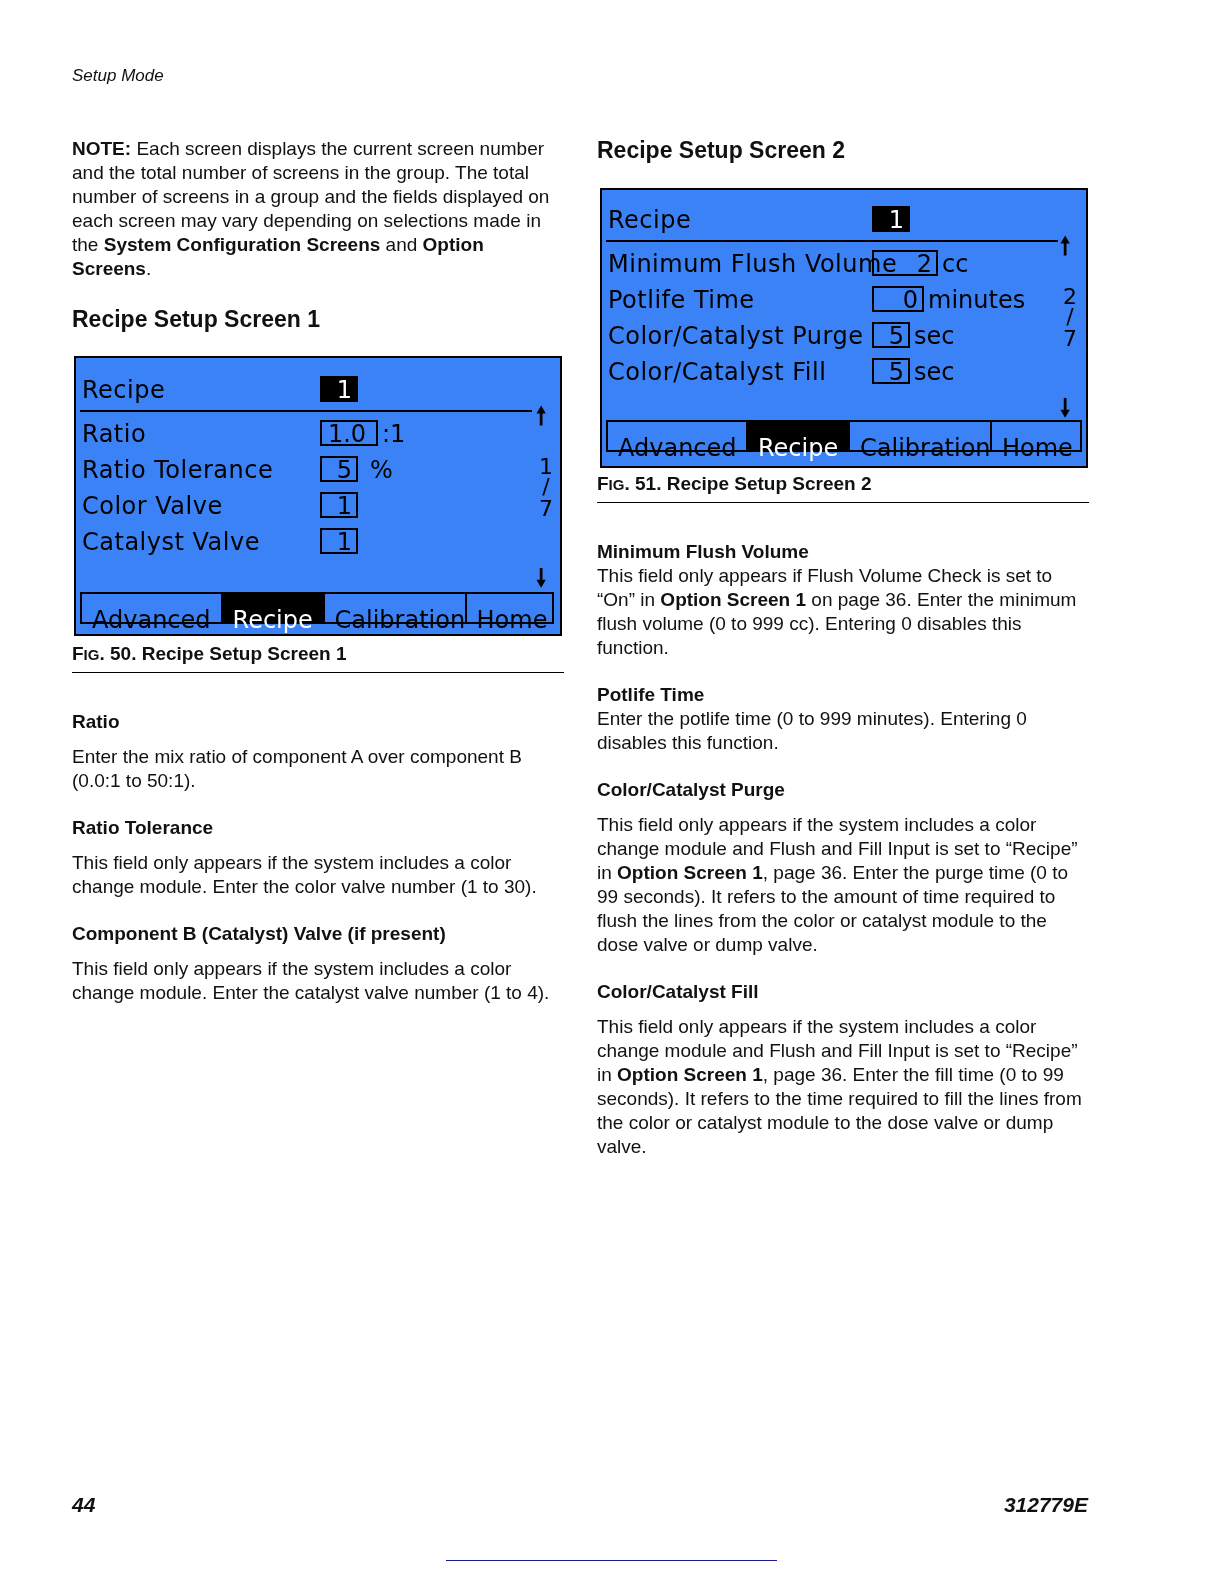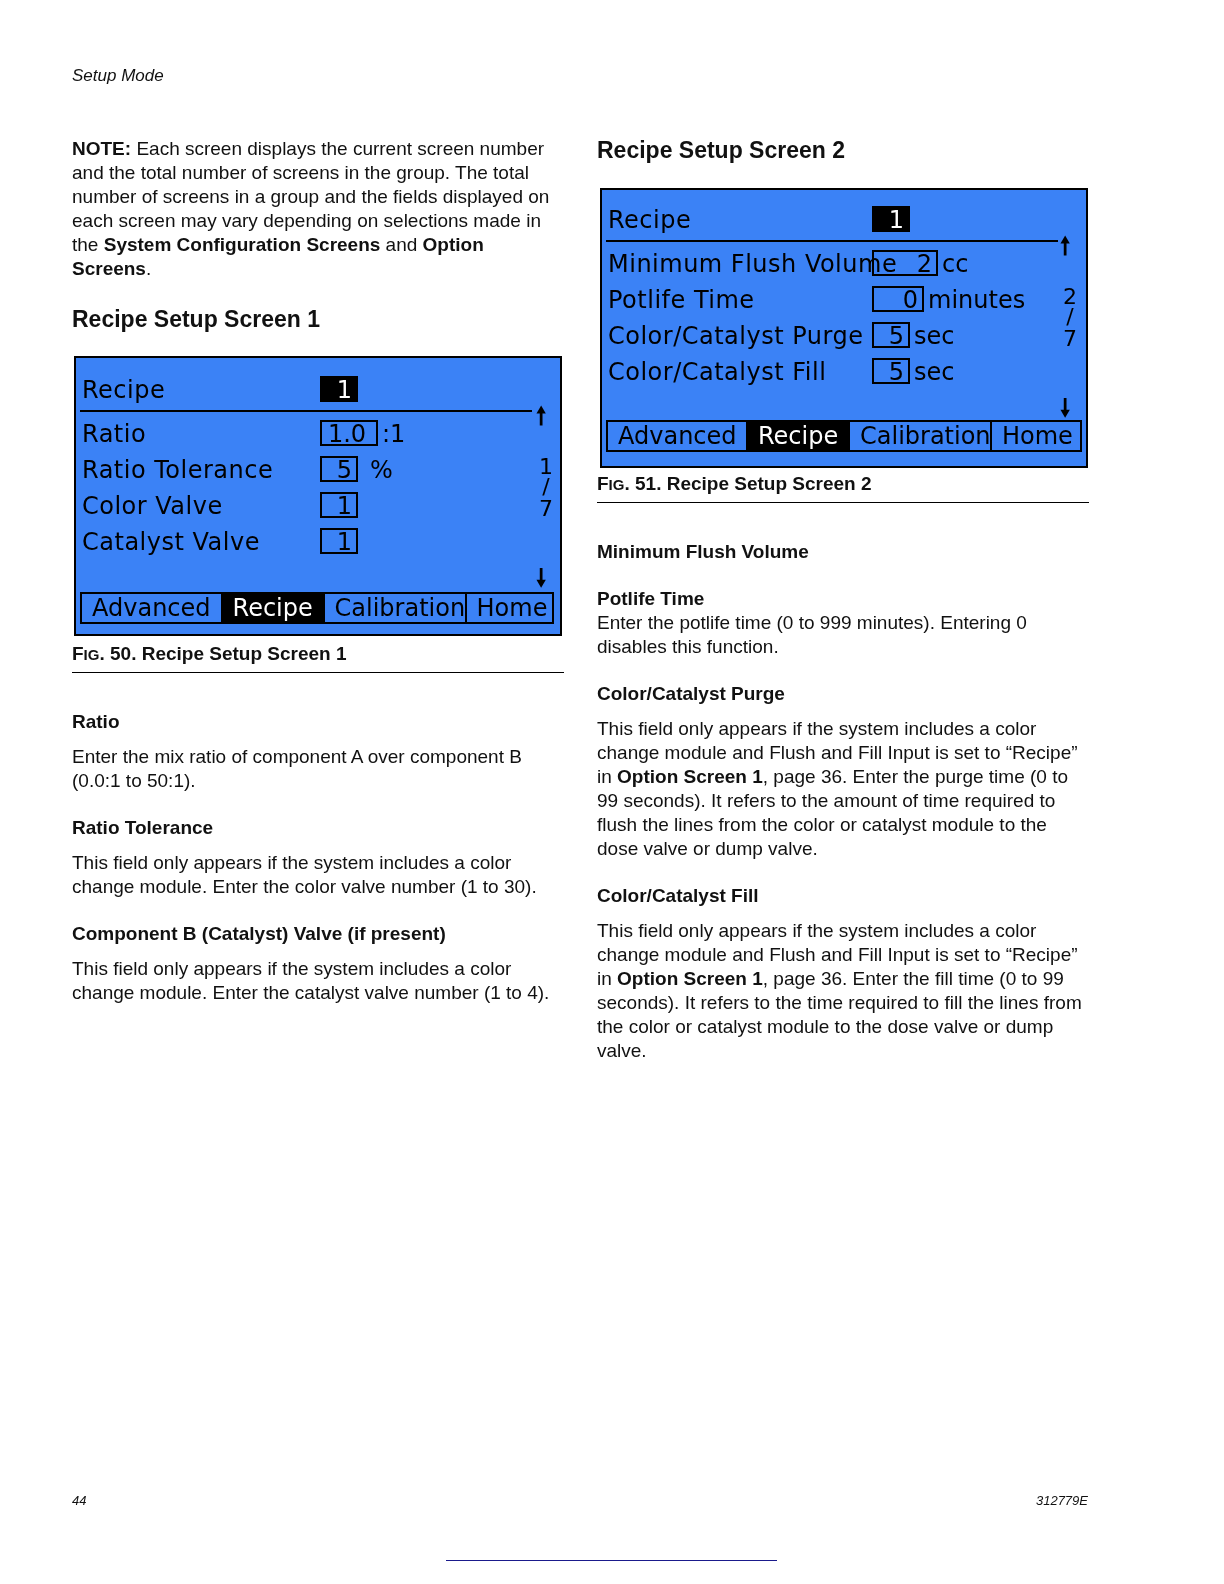--- a/index.html
+++ b/index.html
@@ -20,28 +20,28 @@
   .lcd .row { position:absolute; left:6px; height:32px; line-height:32px; white-space:nowrap; }
   .lcd .lbl { position:absolute; left:0; letter-spacing:0.5px; }
   .lcd .val { position:absolute; height:26px; top:2px; border:2px solid #000;
               box-sizing:border-box; text-align:right; padding-right:4px; line-height:24px; }
   .lcd .valsel { background:#000; color:#fff; border-color:#000; }
   .lcd .unit { position:absolute; }
   .lcd .sep { position:absolute; left:4px; height:2px; background:#000; }
   .lcd .arrow { position:absolute; font-size:24px; line-height:24px; font-weight:bold; }
   .lcd .pg { position:absolute; font-size:22px; line-height:22px; text-align:center; width:16px; }
   .lcd .tabs { position:absolute; left:4px; height:32px; border:2px solid #000; display:flex; box-sizing:border-box; }
-  .lcd .tab { height:100%; line-height:28px; padding:0 10px; border-right:2px solid #000; box-sizing:border-box; white-space:nowrap; }
+  .lcd .tab { height:100%; line-height:28px; padding:12px 10px; border-right:2px solid #000; box-sizing:border-box; white-space:nowrap; }
   .lcd .tab:last-child { border-right:none; flex:1; }
   .lcd .tab.active { background:#000; color:#fff; }
 
   .figcap { position:absolute; font-size:19px; font-weight:bold; }
   .figcap .sc { font-size:15px; }
   .rule { position:absolute; height:1px; background:#000; }
-  .foot { position:absolute; top:1493px; font-size:13px; font-style:italic; }
+  .foot { position:absolute; top:1493px; font-size:21px; font-style:italic;font-weight:bold; }
   .bluebar { position:absolute; left:446px; top:1560px; width:331px; height:1px; background:#1a1a8c; }
 </style>
 </head>
 <body>
 
 <div class="hdr">Setup Mode</div>
 
 <div class="col colL" style="top:137px;">
   <p><b>NOTE:</b><span> Each screen displays the current screen number and the total number of screens in the group. The total number of screens in a group and the fields displayed on each screen may vary depending on selections made in the </span><b>System Configuration Screens</b><span> and </span><b>Option Screens</b><span>.</span></p>
 </div>
@@ -144,20 +144,21 @@
     <div class="tab" style="width:142px;">Calibration</div>
     <div class="tab">Home</div>
   </div>
 </div>
 
 <div class="figcap" style="left:597px; top:473px;"><span><span>F</span><span class="sc">IG</span></span><span>. 51. Recipe Setup Screen 2</span></div>
 <div class="rule" style="left:597px; top:502px; width:492px;"></div>
 
 <div class="col colR" style="top:540px;">
   <h3>Minimum Flush Volume</h3>
+  <p><span>This field only appears if Flush Volume Check is set to “On” in </span><b>Option Screen 1</b><span> on page 36. Enter the minimum flush volume (0 to 999 cc). Entering 0 disables this function.</span></p>
 
   <h3 style="margin-top:23px;">Potlife Time</h3>
   <p><span>Enter the potlife time (0 to 999 minutes). Entering 0 disables this function.</span></p>
 
   <h3 style="margin-top:23px;">Color/Catalyst Purge</h3>
   <p style="margin-top:11px;"><span>This field only appears if the system includes a color change module and Flush and Fill Input is set to “Recipe” in </span><b>Option Screen 1</b><span>, page 36. Enter the purge time (0 to 99 seconds). It refers to the amount of time required to flush the lines from the color or catalyst module to the dose valve or dump valve.</span></p>
 
   <h3 style="margin-top:23px;">Color/Catalyst Fill</h3>
   <p style="margin-top:11px;"><span>This field only appears if the system includes a color change module and Flush and Fill Input is set to “Recipe” in </span><b>Option Screen 1</b><span>, page 36. Enter the fill time (0 to 99 seconds). It refers to the time required to fill the lines from the color or catalyst module to the dose valve or dump valve.</span></p>
 </div>

